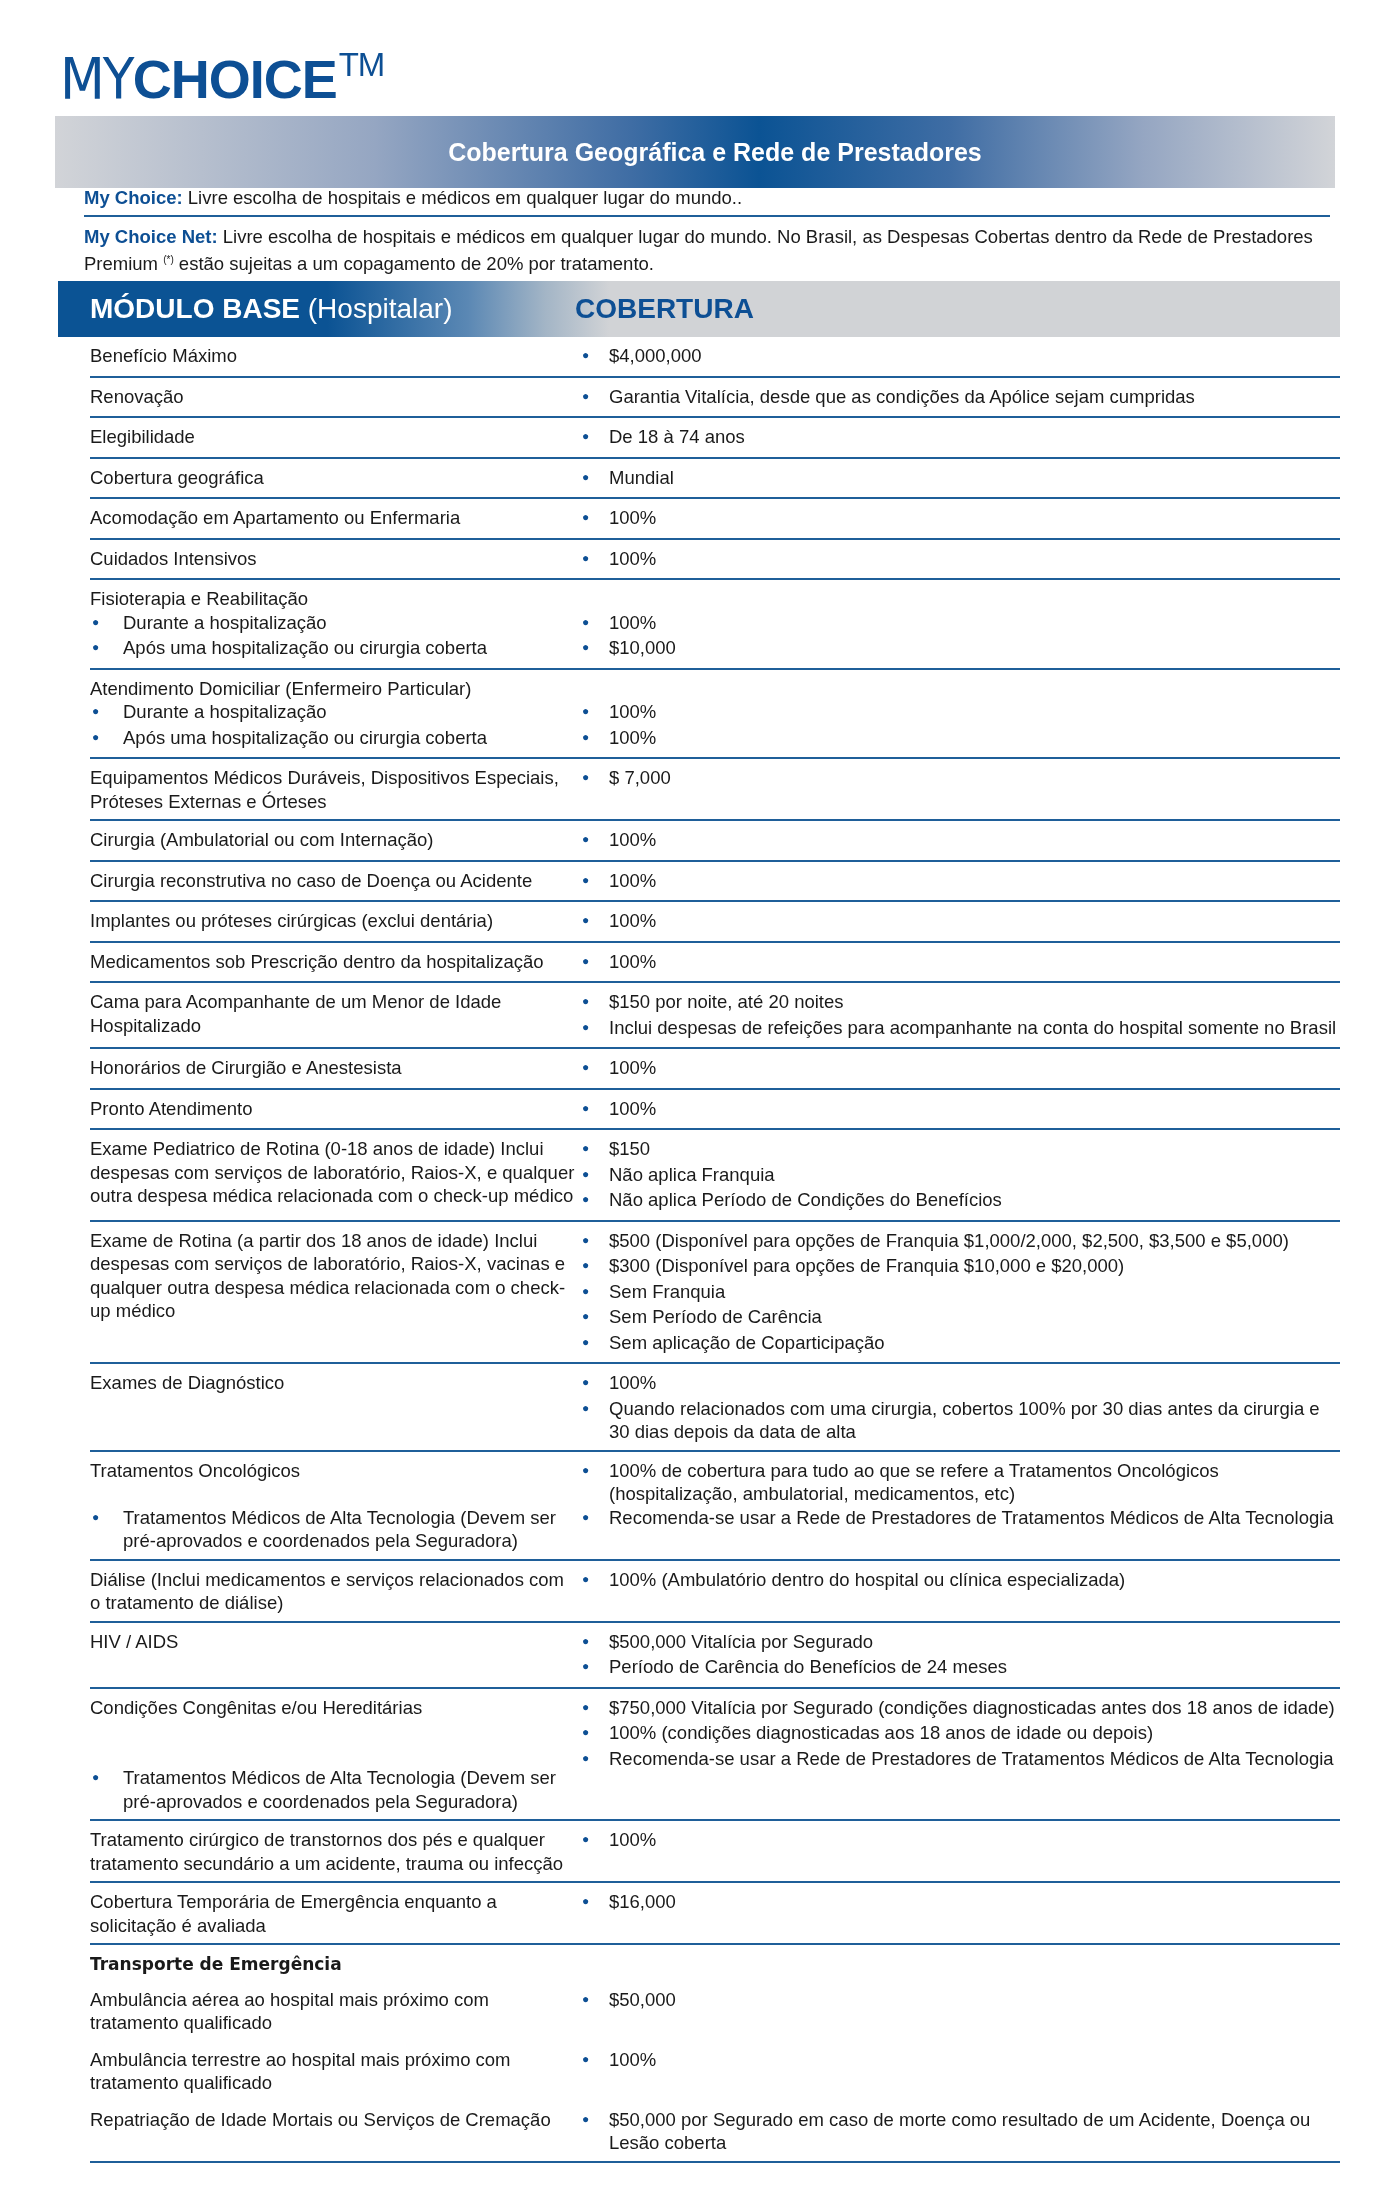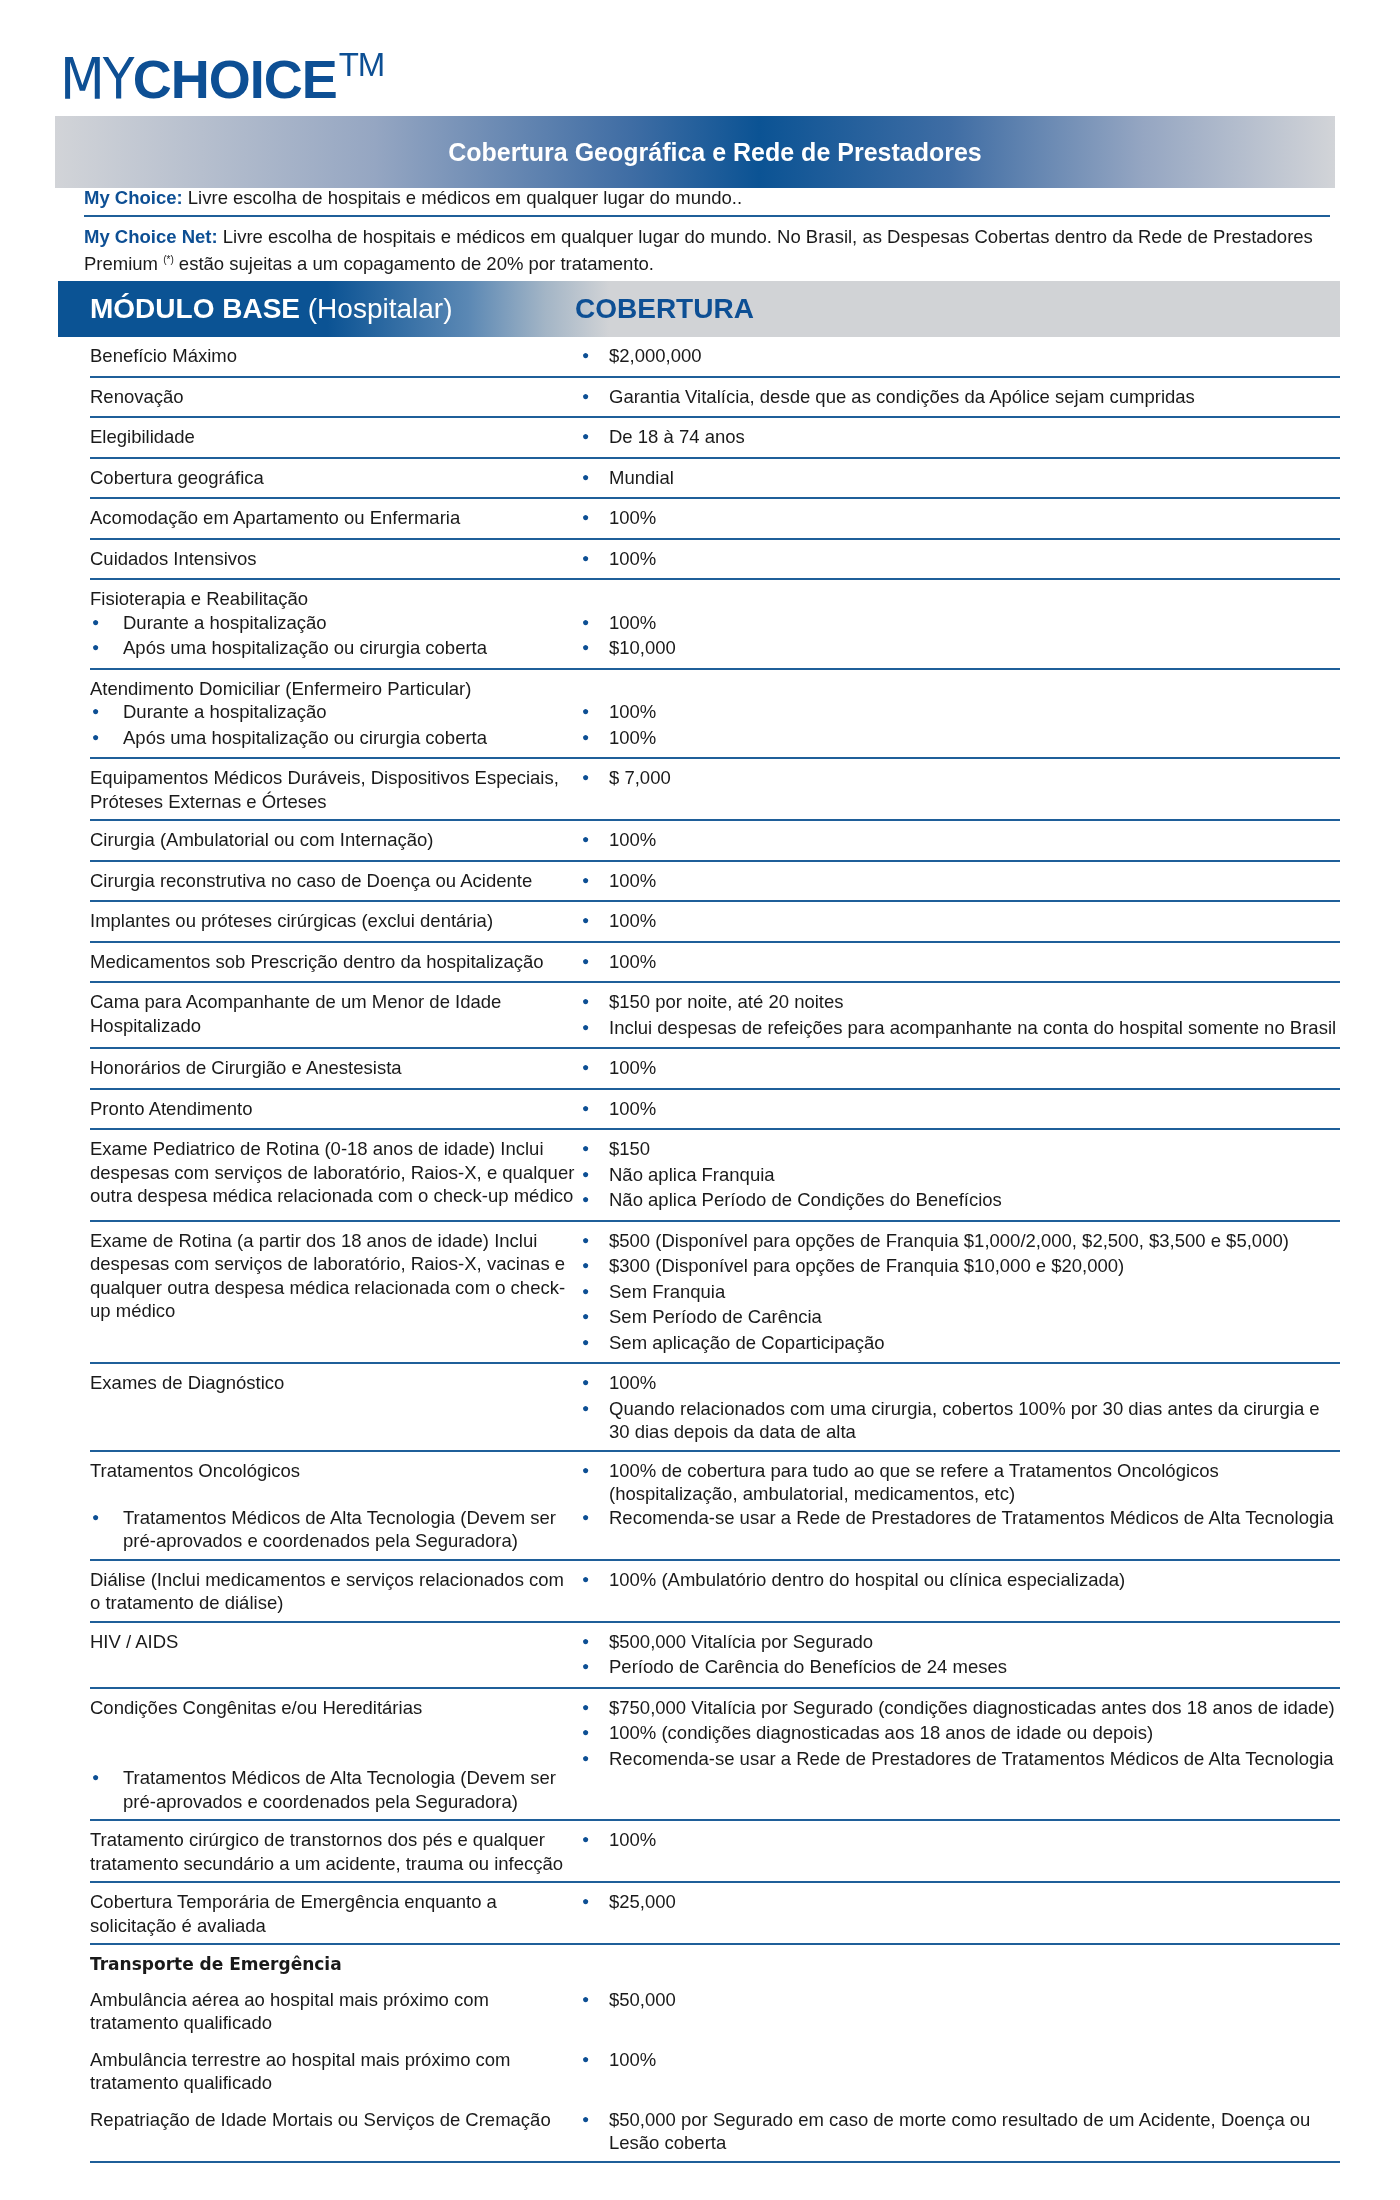--- a/index.html
+++ b/index.html
@@ -58,21 +58,21 @@
 </div>
 
 <div class="table" id="benefit-table">
     <div class="row">
       <div class="lab">
         <div>Benefício Máximo</div>
       </div>
       <div class="val">
         <div class="li">
           <span class="bul"></span>
-          <span>$2,000,000</span>
+          <span>$4,000,000</span>
         </div>
       </div>
     </div>
     <div class="row">
       <div class="lab">
         <div>Renovação</div>
       </div>
       <div class="val">
         <div class="li">
           <span class="bul"></span>
@@ -407,21 +407,21 @@
         </div>
       </div>
     </div>
     <div class="row">
       <div class="lab">
         <div>Cobertura Temporária de Emergência enquanto a solicitação é avaliada</div>
       </div>
       <div class="val">
         <div class="li">
           <span class="bul"></span>
-          <span>$25,000</span>
+          <span>$16,000</span>
         </div>
       </div>
     </div>
     <div class="row section nob">
       <div class="lab">
         <div>Transporte de Emergência</div>
       </div>
     </div>
     <div class="row nob">
       <div class="lab">

